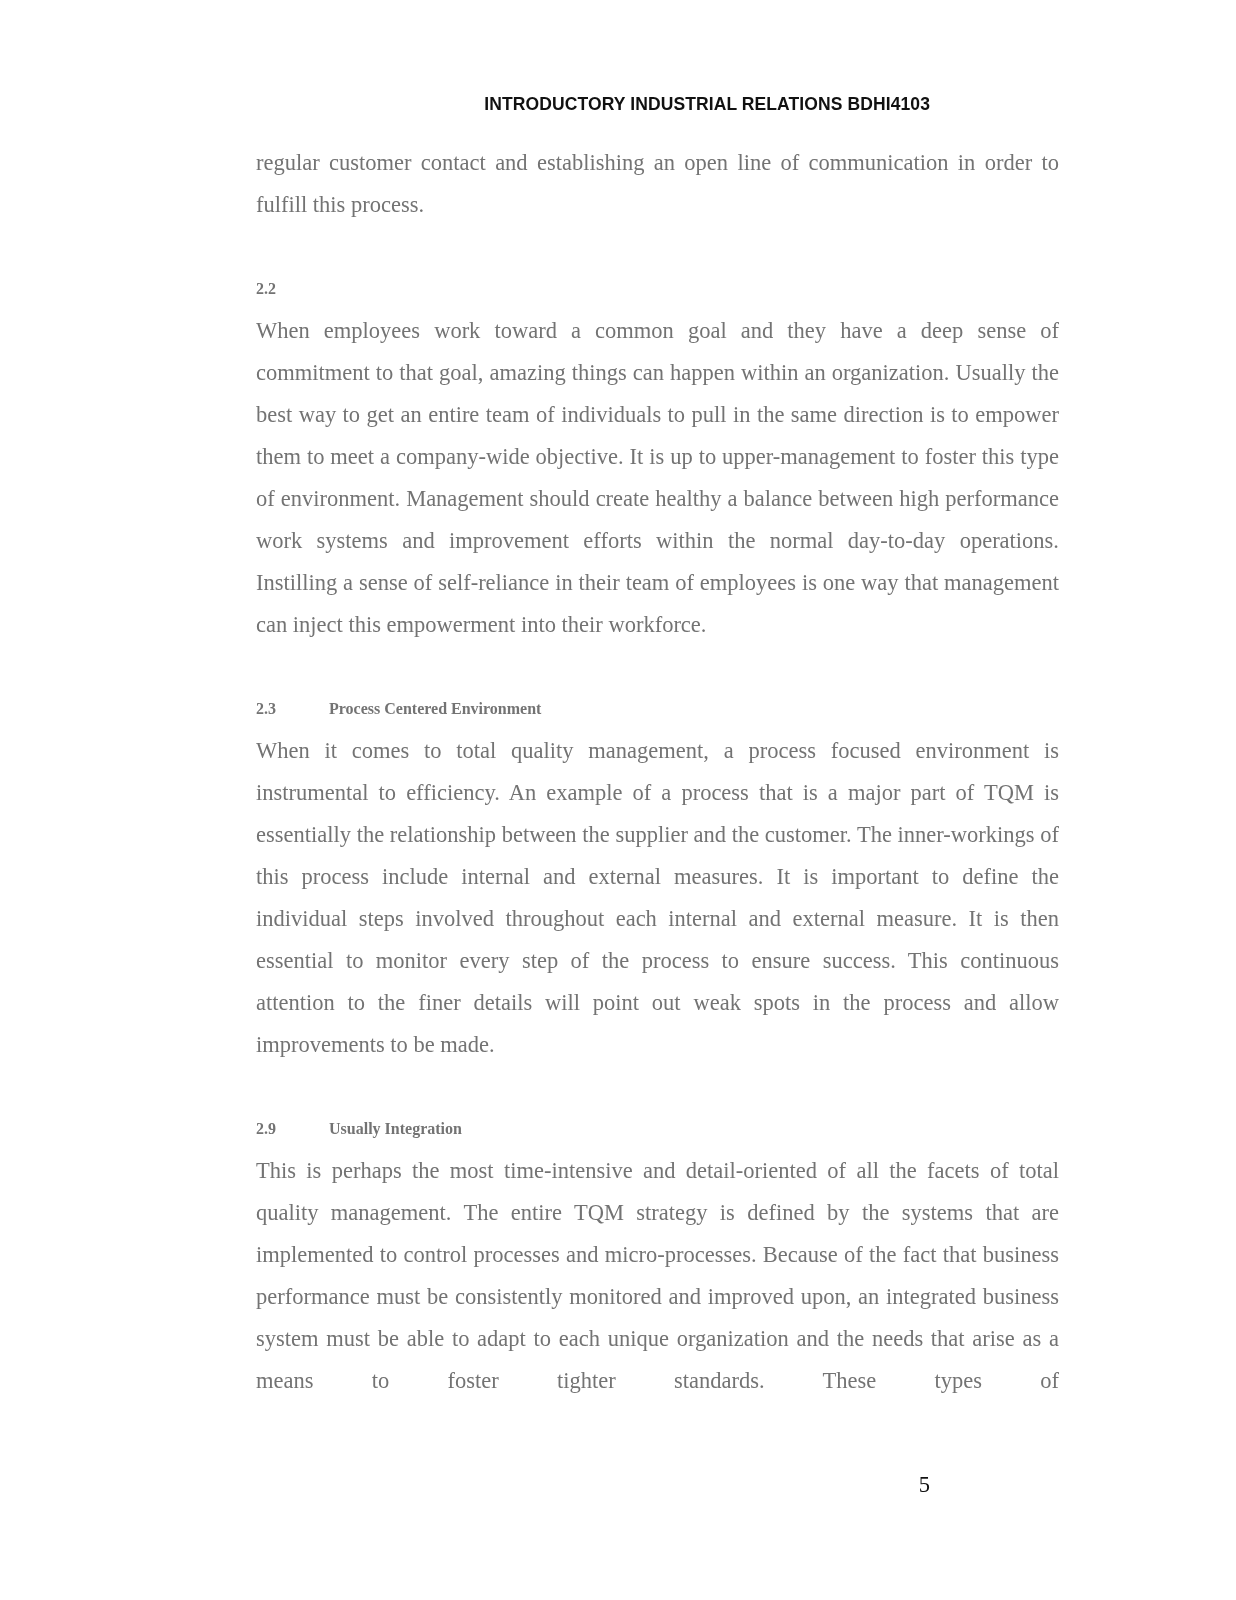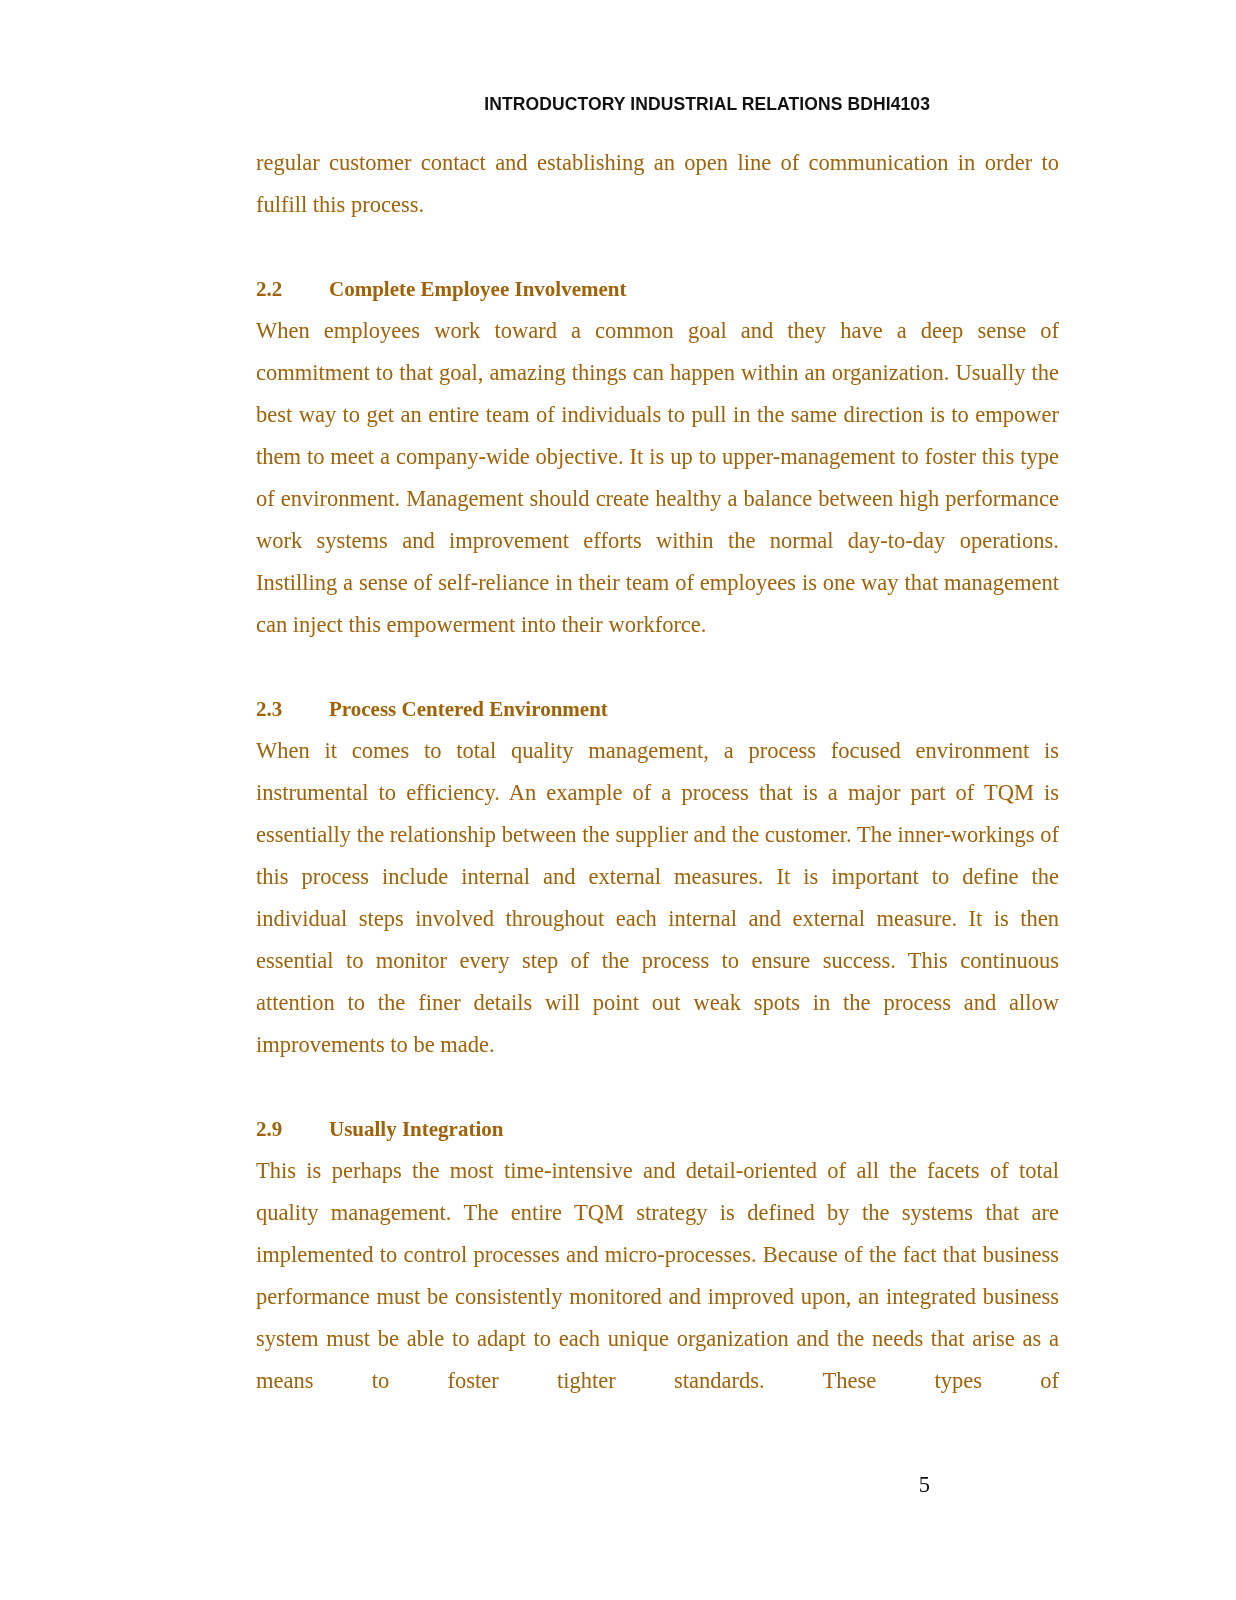--- a/index.html
+++ b/index.html
@@ -33,34 +33,34 @@
       white-space: nowrap;
     }
     .content {
       position: absolute;
       left: 256px;
       top: 142px;
       width: 803px;
       font-family: "Liberation Serif", serif;
       font-size: 22.5px;
       line-height: 42px;
-      color: #a16207;
+      color: #737373;
     }
     .para {
       margin: 0;
       text-align: justify;
       text-align-last: left;
     }
     .section {
       margin-top: 42px;
     }
     .section-heading {
       margin: 0;
       font-weight: bold;
-      font-size: 21px;
+      font-size: 16px;
       line-height: 42px;
       display: flex;
     }
     .section-num {
       display: inline-block;
       width: 73px;
     }
     .page-number {
       position: absolute;
       right: 178px;
@@ -77,21 +77,20 @@
 
   <div class="running-header">INTRODUCTORY INDUSTRIAL RELATIONS BDHI4103</div>
 
   <div class="content">
 
     <p class="para">regular customer contact and establishing an open line of communication in order to fulfill this process.</p>
 
     <div class="section">
       <h2 class="section-heading">
         <span class="section-num">2.2</span>
-        <span class="section-title">Complete Employee Involvement</span>
       </h2>
       <p class="para">When employees work toward a common goal and they have a deep sense of commitment to that goal, amazing things can happen within an organization. Usually the best way to get an entire team of individuals to pull in the same direction is to empower them to meet a company-wide objective. It is up to upper-management to foster this type of environment. Management should create healthy a balance between high performance work systems and improvement efforts within the normal day-to-day operations. Instilling a sense of self-reliance in their team of employees is one way that management can inject this empowerment into their workforce.</p>
     </div>
 
     <div class="section">
       <h2 class="section-heading">
         <span class="section-num">2.3</span>
         <span class="section-title">Process Centered Environment</span>
       </h2>
       <p class="para">When it comes to total quality management, a process focused environment is instrumental to efficiency. An example of a process that is a major part of TQM is essentially the relationship between the supplier and the customer. The inner-workings of this process include internal and external measures. It is important to define the individual steps involved throughout each internal and external measure. It is then essential to monitor every step of the process to ensure success. This continuous attention to the finer details will point out weak spots in the process and allow improvements to be made.</p>

